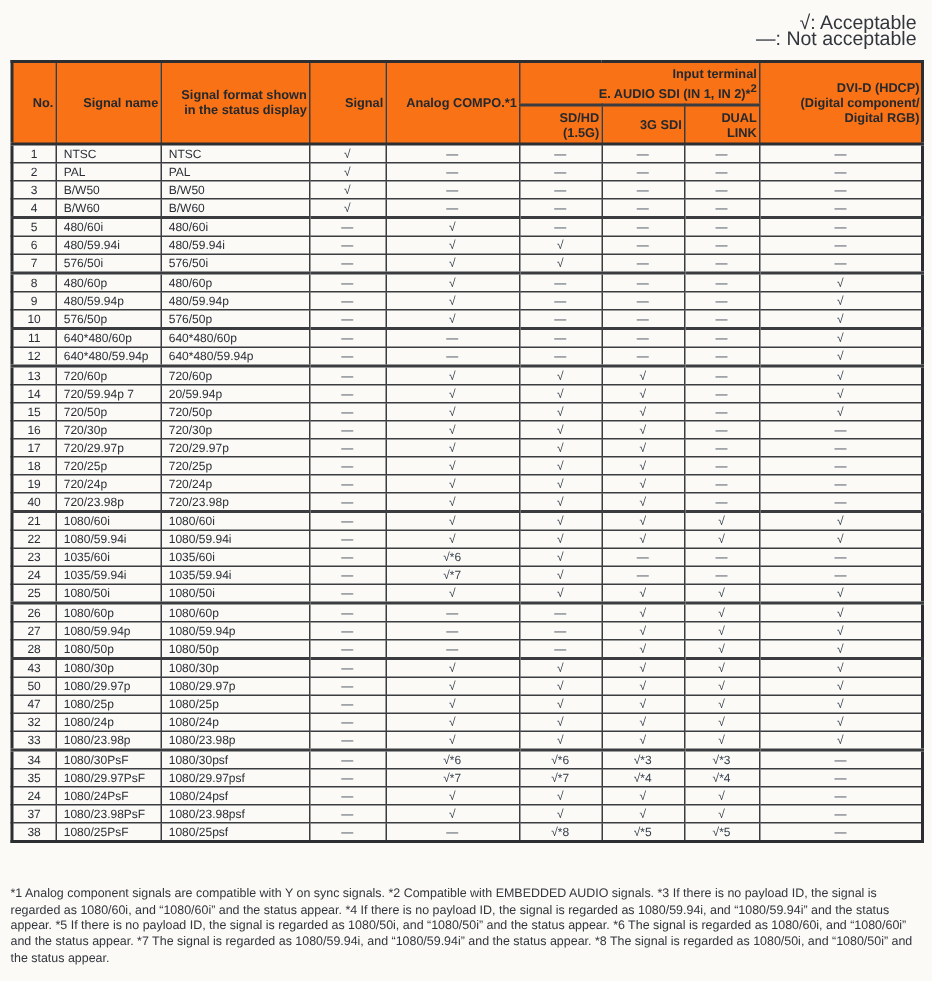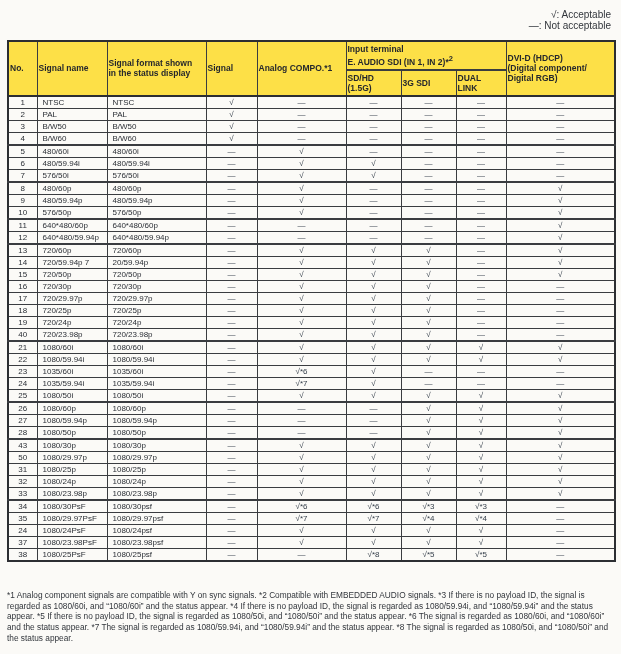--- a/index.html
+++ b/index.html
@@ -9,42 +9,42 @@
     background: #fbfaf7;
     font-family: "Liberation Sans", sans-serif;
     color: #26282c;
     overflow: hidden;
   }
   .legend {
     position: absolute;
     top: 9px;
     right: 10px;
     text-align: right;
-    font-size: 10px;
+    font-size: 13px;
     line-height: 11px;
     color: #32363c;
   }
   table.signal-table {
     position: absolute;
     top: 40px;
     left: 7px;
     width: 607px;
     border-collapse: collapse;
     table-layout: fixed;
     border: 2px solid #2c2e32;
   }
   .signal-table th, .signal-table td {
     border: 1px solid #3a3c40;
   }
   .signal-table thead th {
-    background: #fde047;
+    background: #f97316;
     font-size: 8.5px;
     line-height: 10px;
     font-weight: bold;
-    text-align: left;
+    text-align: right;
     vertical-align: middle;
     white-space: pre-line;
     padding: 2px 1px;
     color: #26282c;
   }
   .signal-table thead tr.tier1 th { height: 24px; }
   .signal-table thead tr.tier2 th { height: 24px; }
   .signal-table thead th.group-head { border-bottom-width: 2px; }
   .signal-table thead { border-bottom: 2px solid #2c2e32; }
   .signal-table sup { font-size: 7.5px; vertical-align: super; }
@@ -441,21 +441,21 @@
         <td class="c1">1080/29.97p</td>
         <td class="c2">1080/29.97p</td>
         <td class="c3">—</td>
         <td class="c4">√</td>
         <td class="c5">√</td>
         <td class="c6">√</td>
         <td class="c7">√</td>
         <td class="c8">√</td>
       </tr>
       <tr>
-        <td class="c0">31</td>
+        <td class="c0">47</td>
         <td class="c1">1080/25p</td>
         <td class="c2">1080/25p</td>
         <td class="c3">—</td>
         <td class="c4">√</td>
         <td class="c5">√</td>
         <td class="c6">√</td>
         <td class="c7">√</td>
         <td class="c8">√</td>
       </tr>
       <tr>

